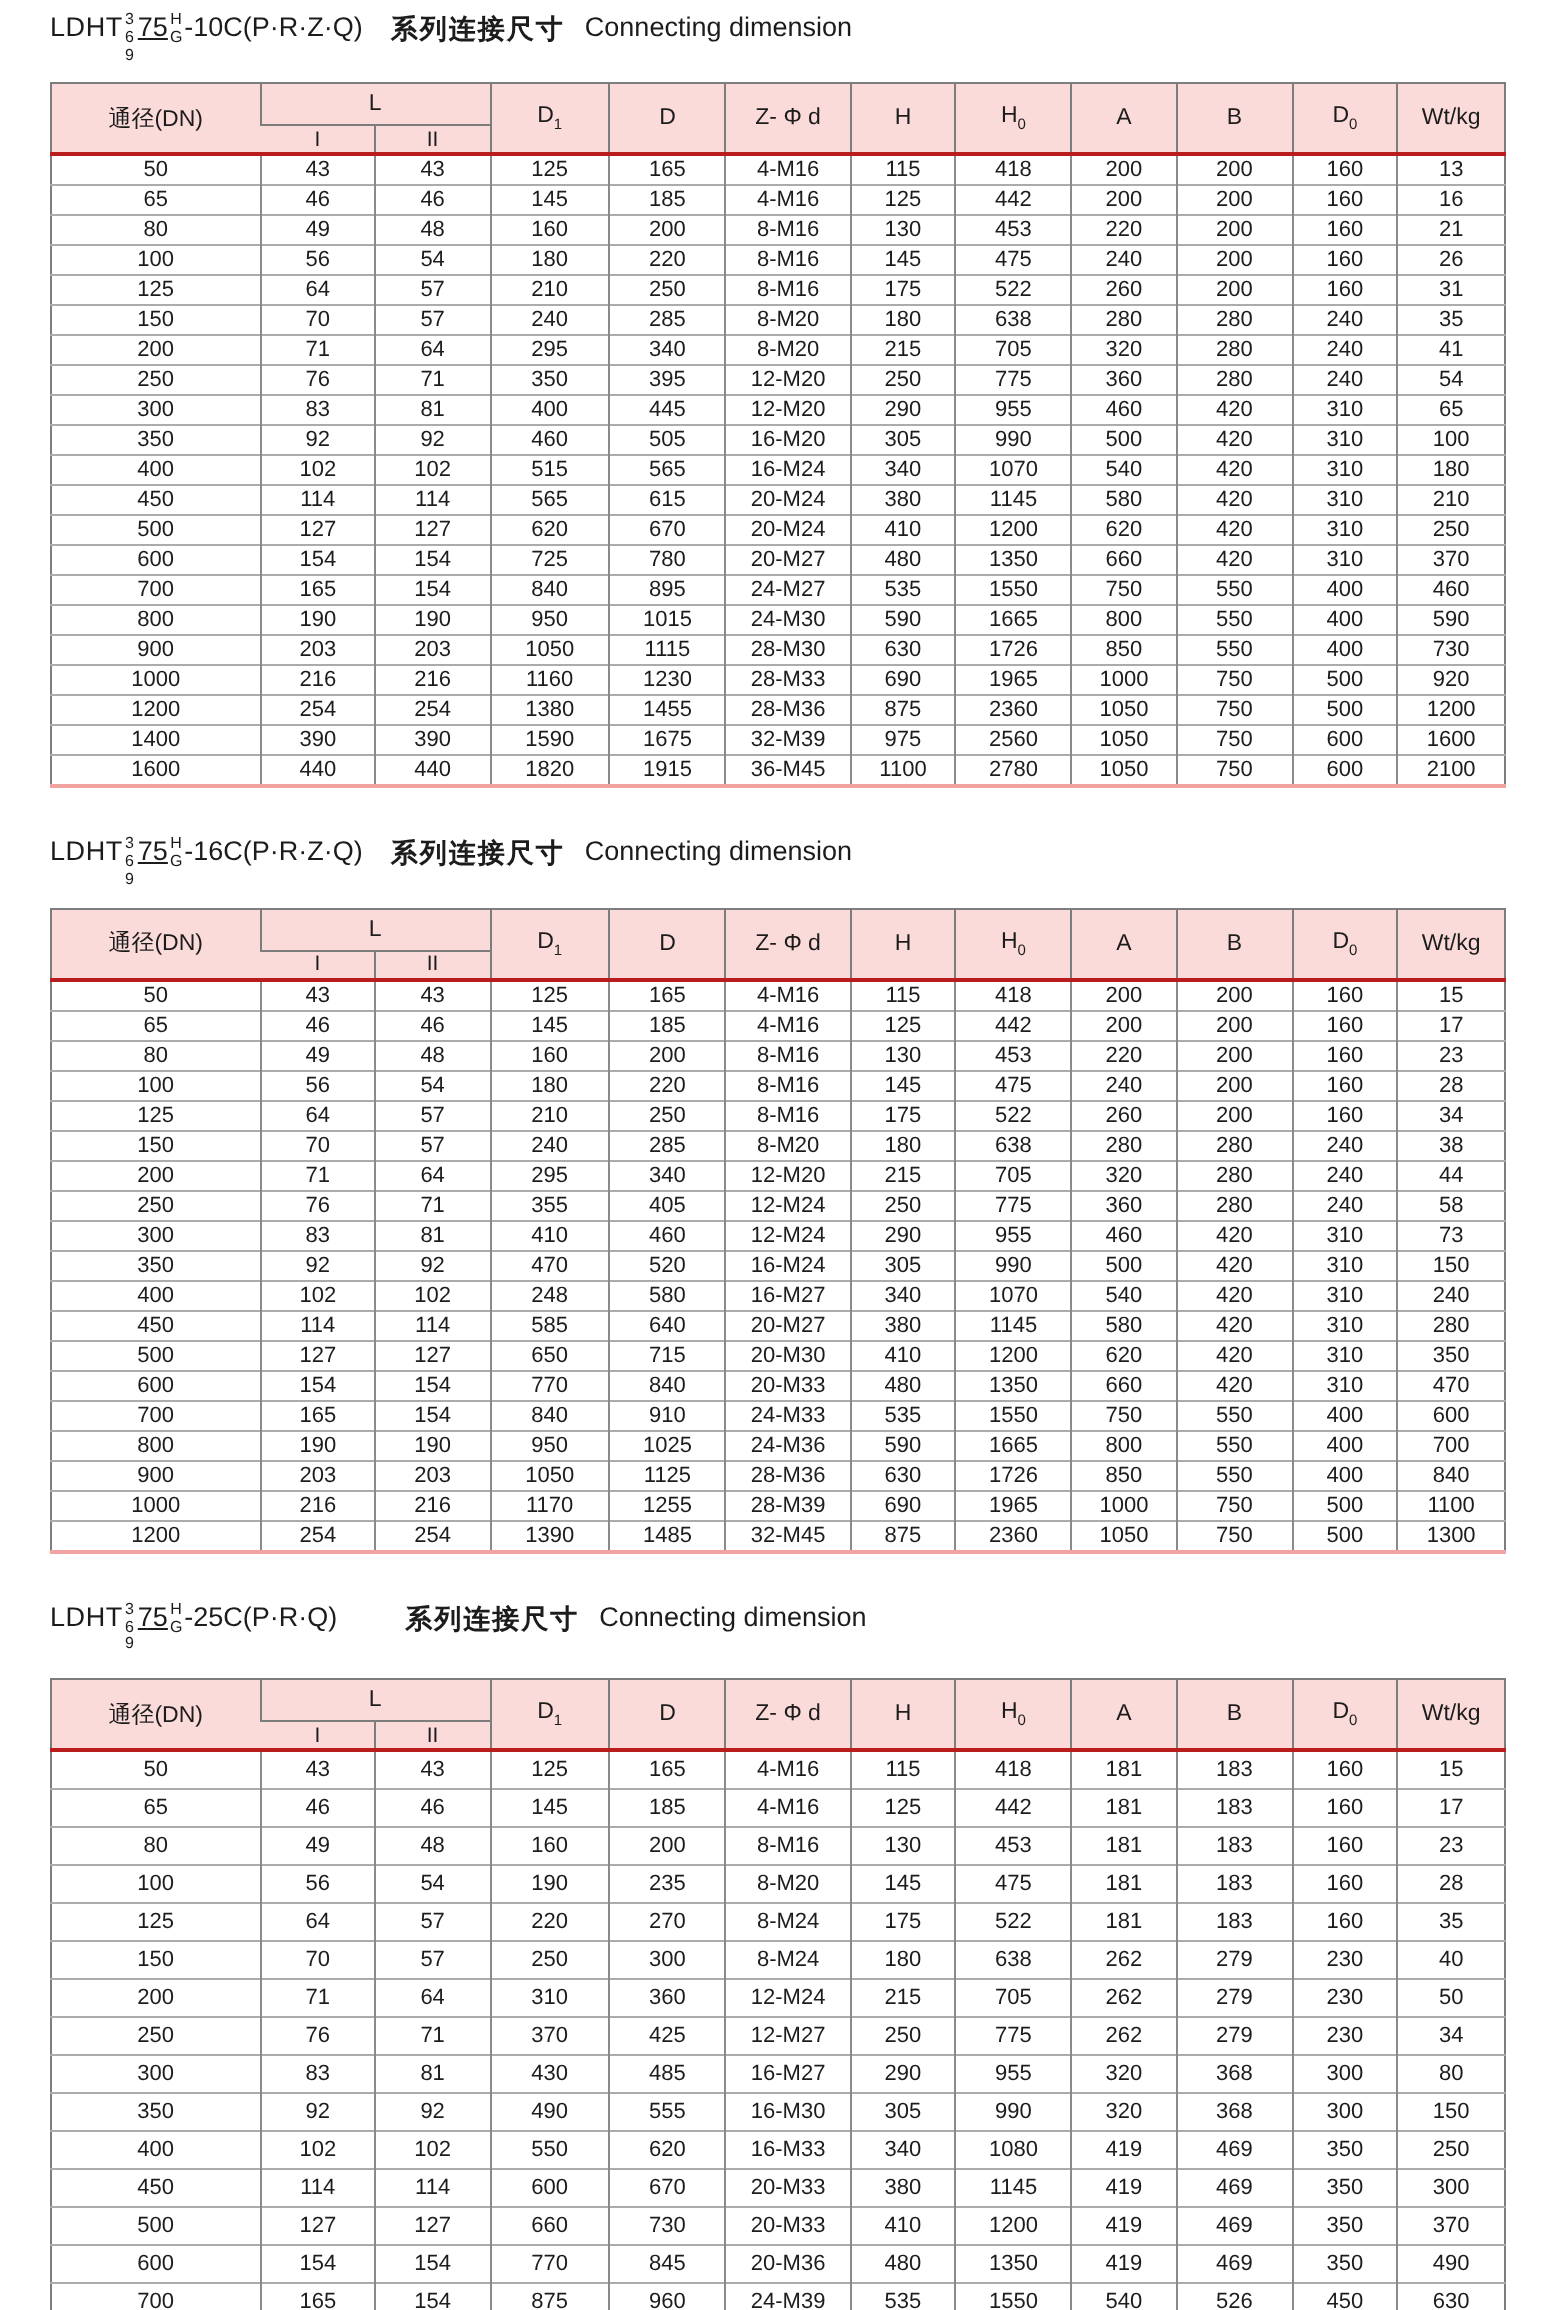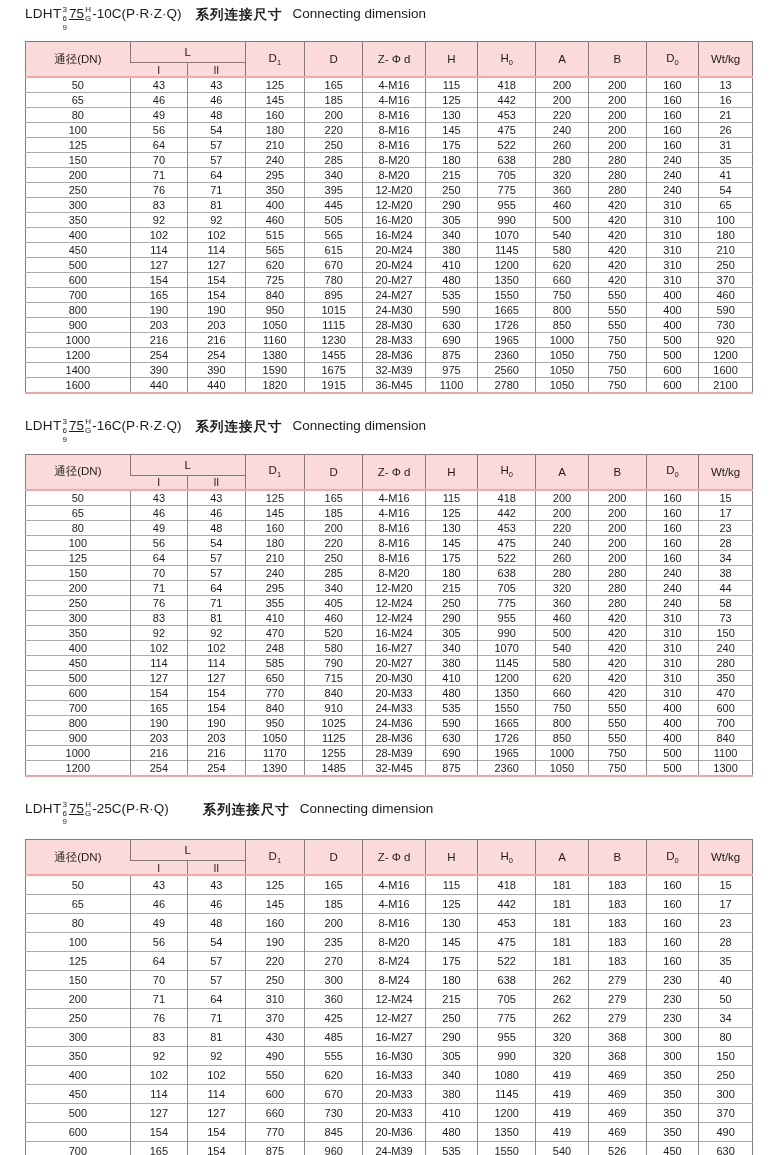--- a/index.html
+++ b/index.html
@@ -55,21 +55,21 @@
   }
   table.dim th { font-weight: normal; font-size: 11.5px; }
   thead th {
     background: #fbdada;
     border-left: 1px solid #7d7d7d;
   }
   thead tr:first-child th { height: 20px; }
   thead tr.subhead th { height: 13px; font-size: 10.5px; }
   thead th:first-child { border-left: none; }
   thead tr.subhead th.sub2 { border-left: 1px solid #7d7d7d; text-align: center; }
-  thead { border-bottom: 2px solid #fca5a5; margin-left: 41px; }
+  thead { border-bottom: 2px solid #b91c1c; margin-left: 41px; }
   thead th.spanL { border-bottom: 1px solid #7d7d7d; }
   thead sub { font-size: 7.5px; }
 
   tbody td { border-left: 1px solid #8a8a8a; border-top: 1px solid #ababab; }
   tbody td:first-child { border-left: none; }
   tbody tr:first-child td { border-top: none; }
   .t12 tbody td { height: 14px; }
   .t3  tbody td { height: 18px; }
 </style>
 </head>
@@ -631,21 +631,21 @@
             <td>540</td>
             <td>420</td>
             <td>310</td>
             <td>240</td>
           </tr>
           <tr>
             <td>450</td>
             <td>114</td>
             <td>114</td>
             <td>585</td>
-            <td>790</td>
+            <td>640</td>
             <td>20-M27</td>
             <td>380</td>
             <td>1145</td>
             <td>580</td>
             <td>420</td>
             <td>310</td>
             <td>280</td>
           </tr>
           <tr>
             <td>500</td>

